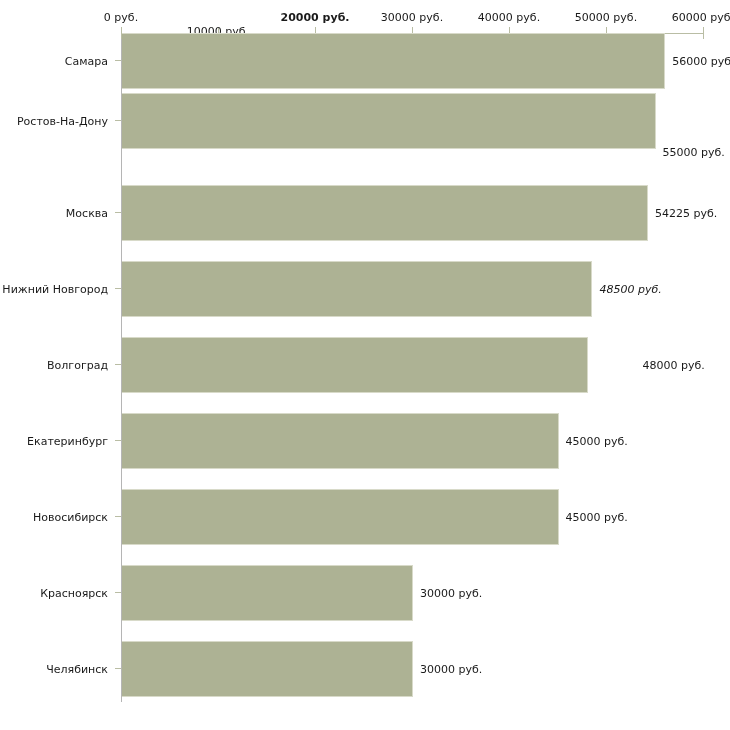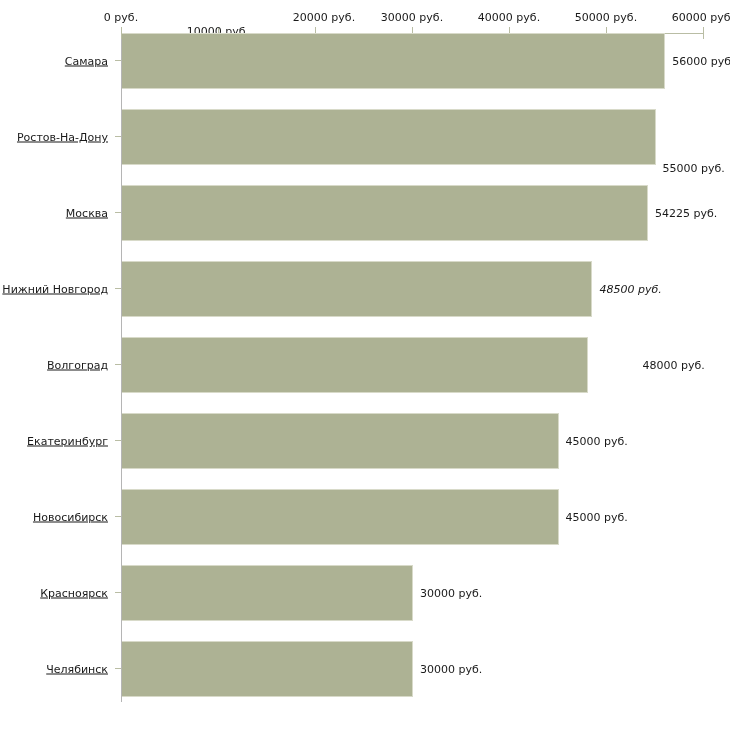--- a/index.html
+++ b/index.html
@@ -52,21 +52,20 @@
   .cat-label{
     position:absolute;
     right:622px;           
     top:50%;
     transform:translateY(-50%);
     font-size:11px;
     color:#1a1a1a;
     white-space:nowrap;
     text-align:right;
     line-height:13px;
-    text-decoration:underline;
   }
   .cat-tick{
     position:absolute;
     left:115px;
     top:50%;
     margin-top:-1px;
     width:6px;height:1px;
     background:#b9bda4;
   }
   .bar{
@@ -97,38 +96,38 @@
 
   <div class="axis-left"></div>
   <div class="axis-top"></div>
 
   <div id="ticks">
       <div class="tick" style="left: 121px;"></div>
       <div class="tick-label" style="left: 121px;">0 руб.</div>
       <div class="tick" style="left: 218px;"></div>
       <div class="tick-label" style="left: 218px; margin-top: 14px;">10000 руб.</div>
       <div class="tick" style="left: 315px;"></div>
-      <div class="tick-label" style="left: 324px;">20000 руб.</div>
+      <div class="tick-label" style="left: 315px; font-weight: bold;">20000 руб.</div>
       <div class="tick" style="left: 412px;"></div>
       <div class="tick-label" style="left: 412px;">30000 руб.</div>
       <div class="tick" style="left: 509px;"></div>
       <div class="tick-label" style="left: 509px;">40000 руб.</div>
       <div class="tick" style="left: 606px;"></div>
       <div class="tick-label" style="left: 606px;">50000 руб.</div>
       <div class="tick" style="left: 703px;"></div>
       <div class="tick-label" style="left: 703px;">60000 руб.</div>
     </div>
   <div id="rows">
       <div class="row" style="top: 33px;">
         <div class="cat-label">Самара</div>
         <div class="cat-tick"></div>
         <div class="bar" style="width: 543.2px; background: rgb(173, 178, 148);"></div>
         <div class="val-label" style="left: 672.2px;">56000 руб.</div>
       </div>
-      <div class="row" style="top: 109px;">
+      <div class="row" style="top: 93px;">
         <div class="cat-label">Ростов-На-Дону</div>
         <div class="cat-tick"></div>
         <div class="bar" style="width: 533.5px; background: rgb(173, 178, 148);"></div>
         <div class="val-label" style="left: 662.5px; margin-top: 31px;">55000 руб.</div>
       </div>
       <div class="row" style="top: 185px;">
         <div class="cat-label">Москва</div>
         <div class="cat-tick"></div>
         <div class="bar" style="width: 525.982px; background: rgb(173, 178, 148);"></div>
         <div class="val-label" style="left: 654.982px;">54225 руб.</div>

